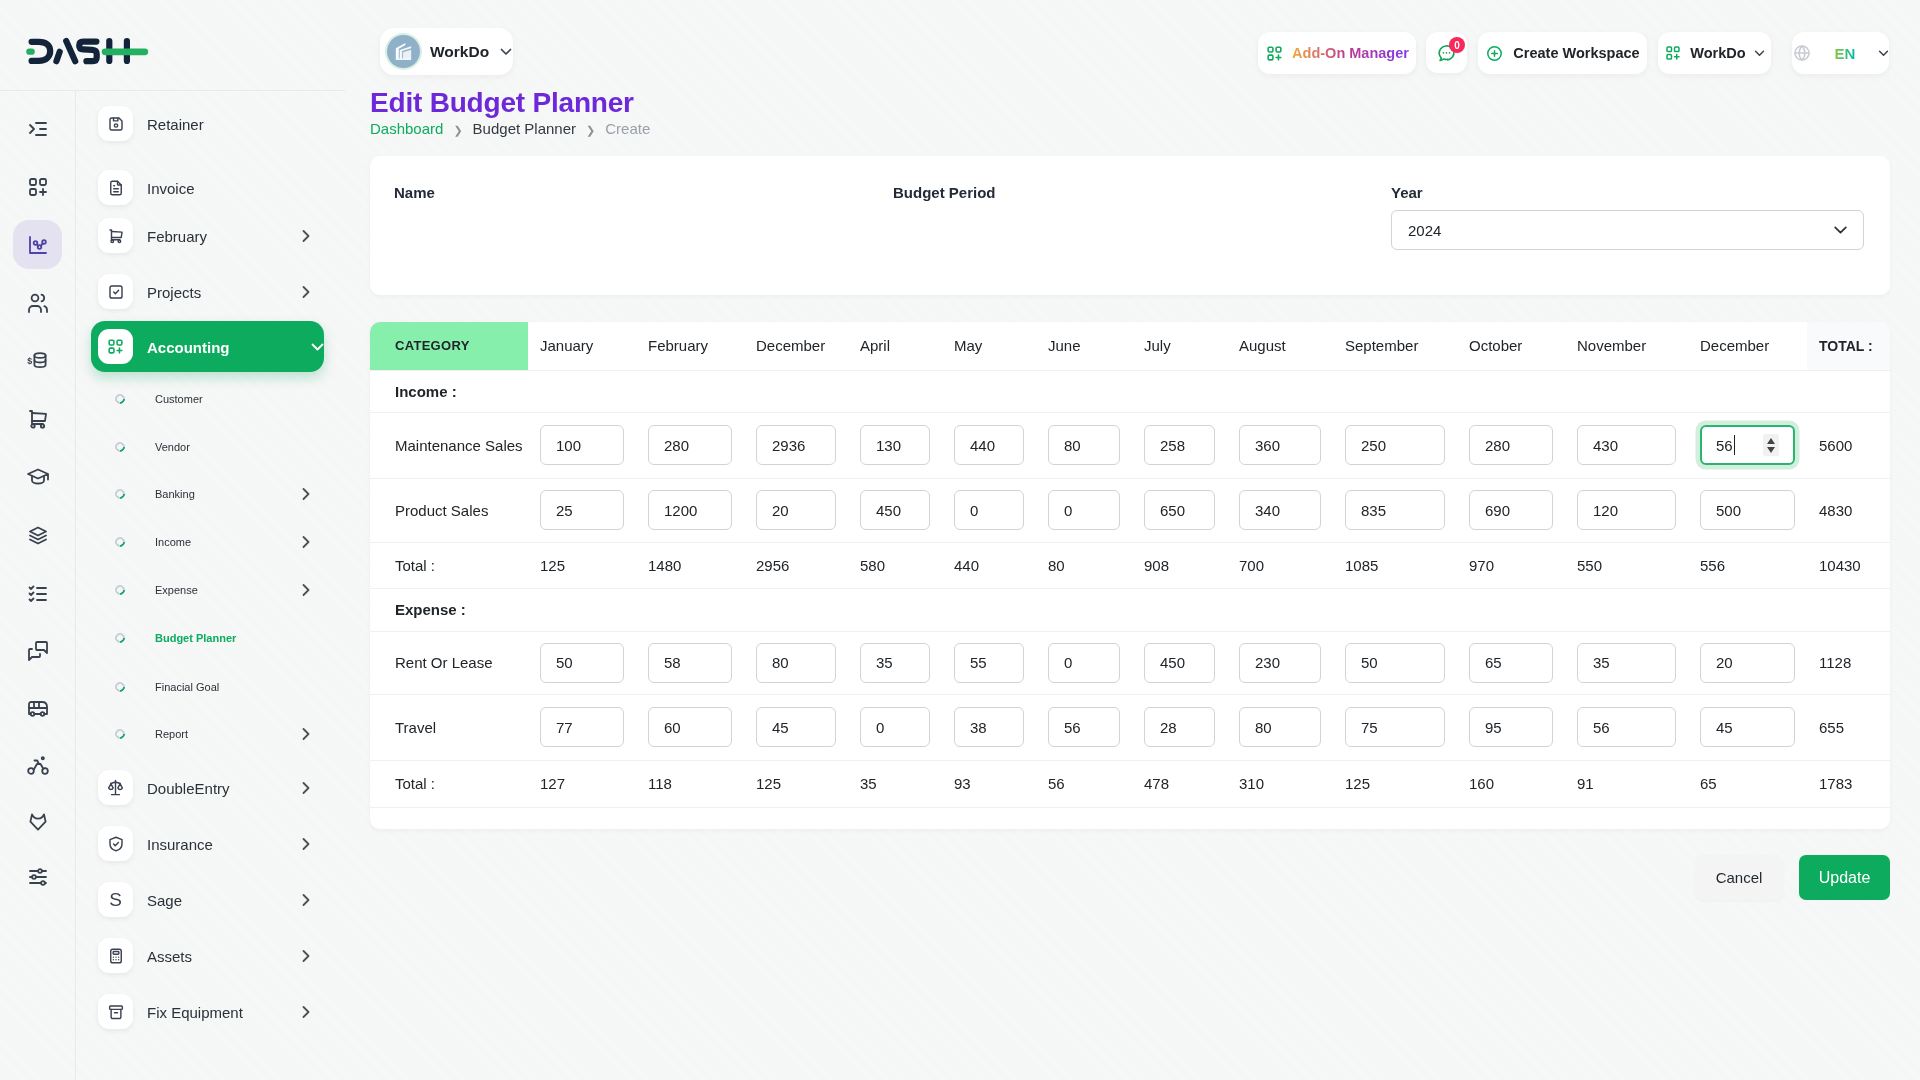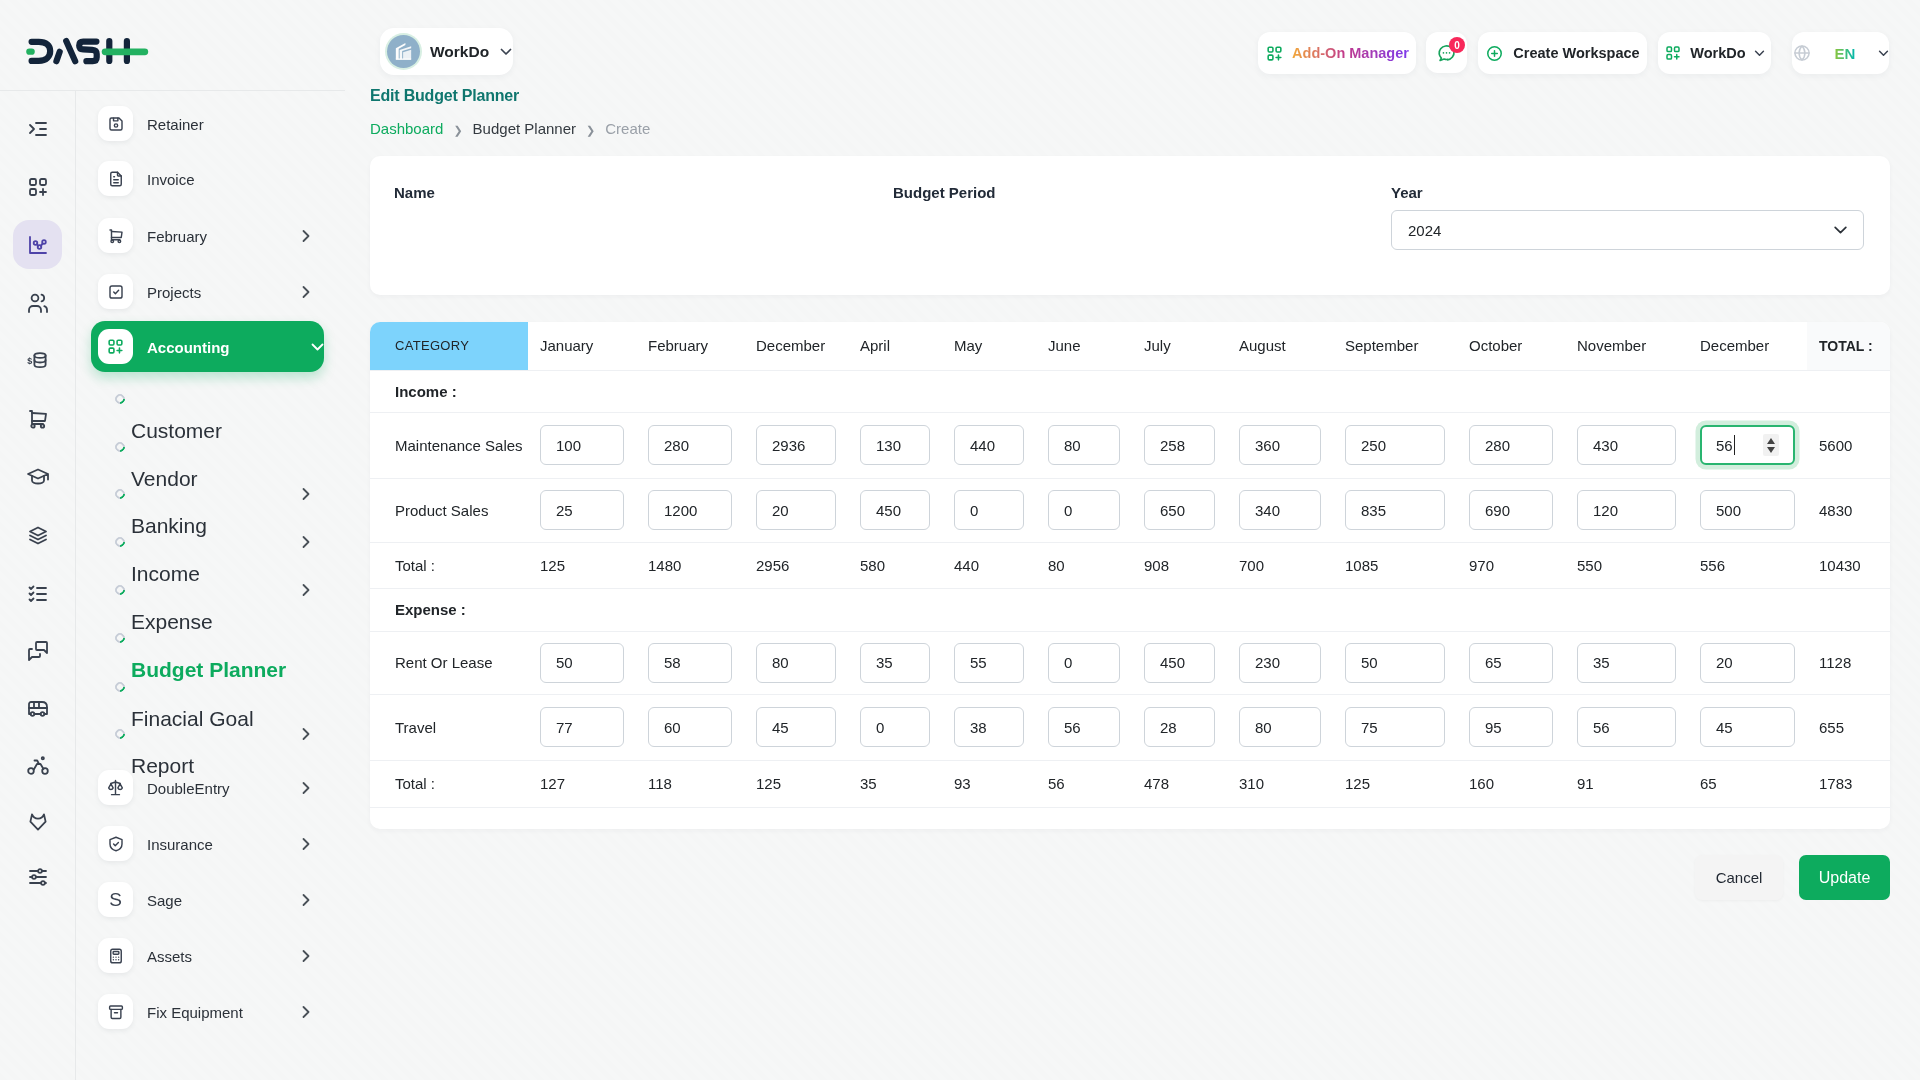--- a/index.html
+++ b/index.html
@@ -26,37 +26,37 @@
           background:#fff; box-shadow:0 2px 5px rgba(40,50,70,.07);
           display:flex; align-items:center; justify-content:center; color:#3a4250; }
   .menu-item { position:absolute; left:75px; width:270px; height:35px; }
   .menu-item .label { position:absolute; left:72px; top:50%; transform:translateY(-50%);
           font-size:15px; color:#2b3139; }
   .chev { position:absolute; left:227px; top:50%; transform:translateY(-50%); color:#495057; }
   .sub-item { position:absolute; left:75px; width:270px; height:22px; }
   .sub-item .bullet { position:absolute; left:40px; top:50%; margin-top:-5px; width:10px; height:10px;
           border-radius:50%; border:2.5px solid #c7cdd7; border-right-color:#0dab5e;
           transform:rotate(45deg); }
-  .sub-item .label { position:absolute; left:56px; top:50%; transform:translateY(-50%);
-          font-size:21px; color:#2b3139;margin-top:32px; }
+  .sub-item .label { position:absolute; left:80px; top:50%; transform:translateY(-50%);
+          font-size:11px; color:#2b3139; }
   #acc-btn { left:91px; top:321px; width:233px; height:51px; border-radius:14px; background:#0dab5e;
           box-shadow:0 6px 12px rgba(13,171,94,.25); }
   #acc-btn .tile { left:7px; top:8px; color:#0dab5e; box-shadow:none; }
   #acc-btn .label { position:absolute; left:56px; top:50%; transform:translateY(-50%);
           font-size:15px; font-weight:700; color:#fff; }
   #acc-btn .chev { color:#fff; left:220px; }
 
   
   .pill { position:absolute; top:32px; height:42px; background:#fff; border-radius:12px;
           display:flex; align-items:center; box-shadow:0 2px 6px rgba(45,55,75,.05);
           font-size:15px; color:#212529; }
   #workdo-main { left:380px; top:28px; height:47px; width:133px; border-radius:14px; }
 
   
-  #page-title { left:370px; top:87px; font-size:16px; font-weight:700; color:#0f766e;
+  #page-title { left:370px; top:87px; font-size:28px; font-weight:700; color:#6d28d9;
           letter-spacing:-0.2px; }
   #crumbs { left:370px; top:120px; font-size:15px; color:#9aa0a8; }
   #crumbs .g { color:#0dab5e; }
   #crumbs .d { color:#343a40; }
   #crumbs .sep { display:inline-block; margin:0 10px; color:#8a9199; font-size:11px; }
 
   
   .card { position:absolute; left:370px; width:1520px; background:#fff; border-radius:10px;
           box-shadow:0 2px 5px rgba(50,60,80,.04); }
   #form-card { top:156px; height:139px;text-align:right; }
@@ -67,21 +67,21 @@
           background:#fff; font-size:15px; color:#212529; display:flex; align-items:center;
           padding-left:16px; }
   .f-chev { position:absolute; right:16px; top:50%; margin-top:-4px; }
 
   
   table { border-collapse:collapse; table-layout:fixed; width:1520px; }
   td, th { vertical-align:middle; font-size:15px; font-weight:400; text-align:left; white-space:nowrap;
           padding:0 12px 0 12px; border-bottom:1px solid #eef0f3; }
   td:first-child, th:first-child { padding-left:25px; }
   thead th { height:48px; font-size:13px; }
-  th.cat { background:#7dd3fc; font-weight:400; letter-spacing:.3px; }
+  th.cat { background:#86efac; font-weight:700; letter-spacing:.3px; }
   th.mon { font-weight:400; font-size:15px; color:#212529; }
   th.tot { background:#f9fafb; font-weight:700; font-size:14px; }
   tr.sect td { height:42px; font-weight:700; }
   tr.inrow td { height:66px; }
   tr.totrow td { height:46px; }
   tr.h64 td { height:64px; }
   tr.h63 td { height:63px; }
   tr.h43 td { height:43px; }
   tr.h47 td { height:47px; }
   .tin { width:100%; height:40px; border:1px solid #ced4da; border-radius:6px; font-size:15px;
@@ -204,21 +204,21 @@
   <div class="menu-item" style="top:106px">
     <div class="tile">
         <svg width="18" height="18" viewBox="0 0 24 24" fill="none" stroke="currentColor" stroke-width="1.9" stroke-linecap="round" stroke-linejoin="round">
           <path d="M6 4h10l4 4v10a2 2 0 0 1-2 2H6a2 2 0 0 1-2-2V6a2 2 0 0 1 2-2"></path>
           <circle cx="12" cy="14" r="2.2"></circle>
           <path d="M14.5 4.2v3.6H8.7V4.2"></path>
         </svg>
       </div>
     <div class="label">Retainer</div>
   </div>
-  <div class="menu-item" style="top:161px">
+  <div class="menu-item" style="top:170px">
     <div class="tile">
         <svg width="18" height="18" viewBox="0 0 24 24" fill="none" stroke="currentColor" stroke-width="1.9" stroke-linecap="round" stroke-linejoin="round">
           <path d="M14 3v4a1 1 0 0 0 1 1h4"></path>
           <path d="M17 21H7a2 2 0 0 1-2-2V5a2 2 0 0 1 2-2h7l5 5v11a2 2 0 0 1-2 2z"></path>
           <path d="M9 9h1M9 13h6M9 17h6"></path>
         </svg>
       </div>
     <div class="label">Invoice</div>
   </div>
   <div class="menu-item" style="top:218px">

